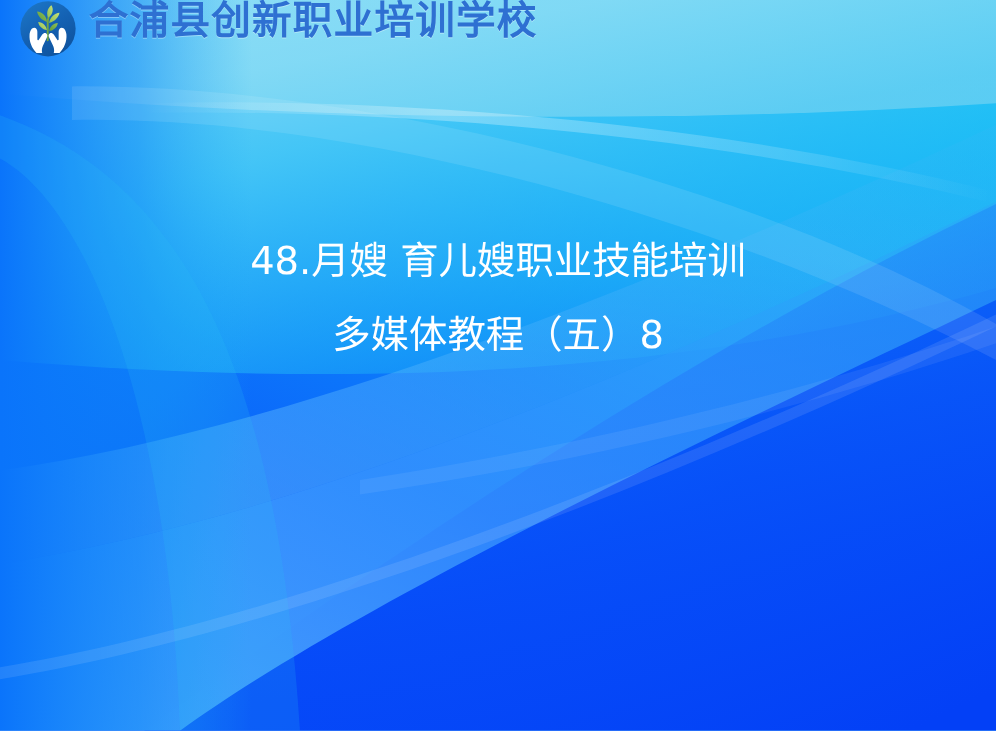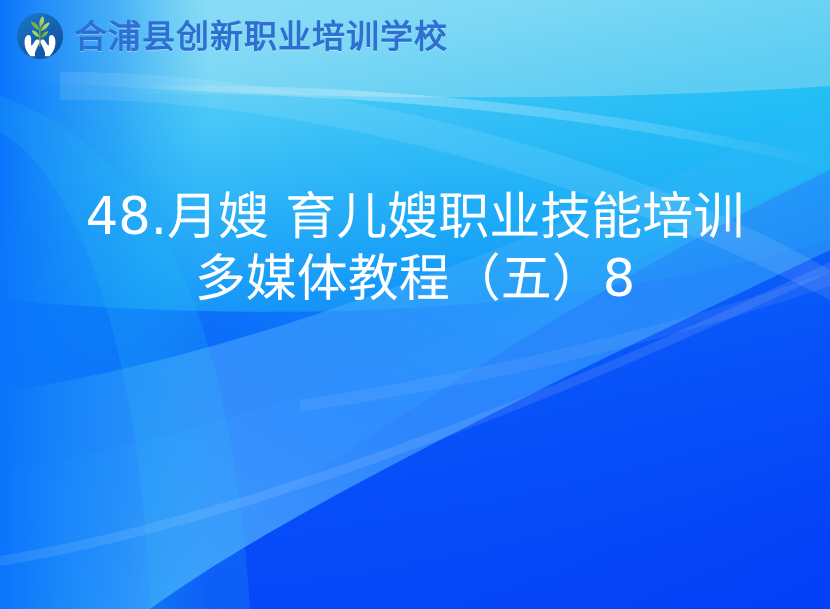--- a/index.html
+++ b/index.html
@@ -38,21 +38,20 @@
   }
 
   
   .header {
     position: absolute;
     top: 0;
     left: 0;
     width: 830px;
     height: 72px;
     display: flex;
-    align-items: center;
     padding-left: 16px;
     box-sizing: border-box;
     z-index: 5;
   }
   .brand-logo {
     width: 48px;
     height: 48px;
     flex: 0 0 48px;
     margin-right: 10px;
     display: block;
@@ -74,21 +73,21 @@
     top: 186px;
     left: 0;
     width: 830px;
     z-index: 5;
     text-align: center;
     padding: 0 34px;
     box-sizing: border-box;
   }
   .title-line {
     font-family: "DejaVu Sans", "Liberation Sans", sans-serif;
-    font-size: 51px;
+    font-size: 32px;
     font-weight: 400;
     line-height: 62px;
     color: #FFFFFF;
     white-space: nowrap;
     letter-spacing: 0px;
   }
 </style>
 </head>
 <body>
 

